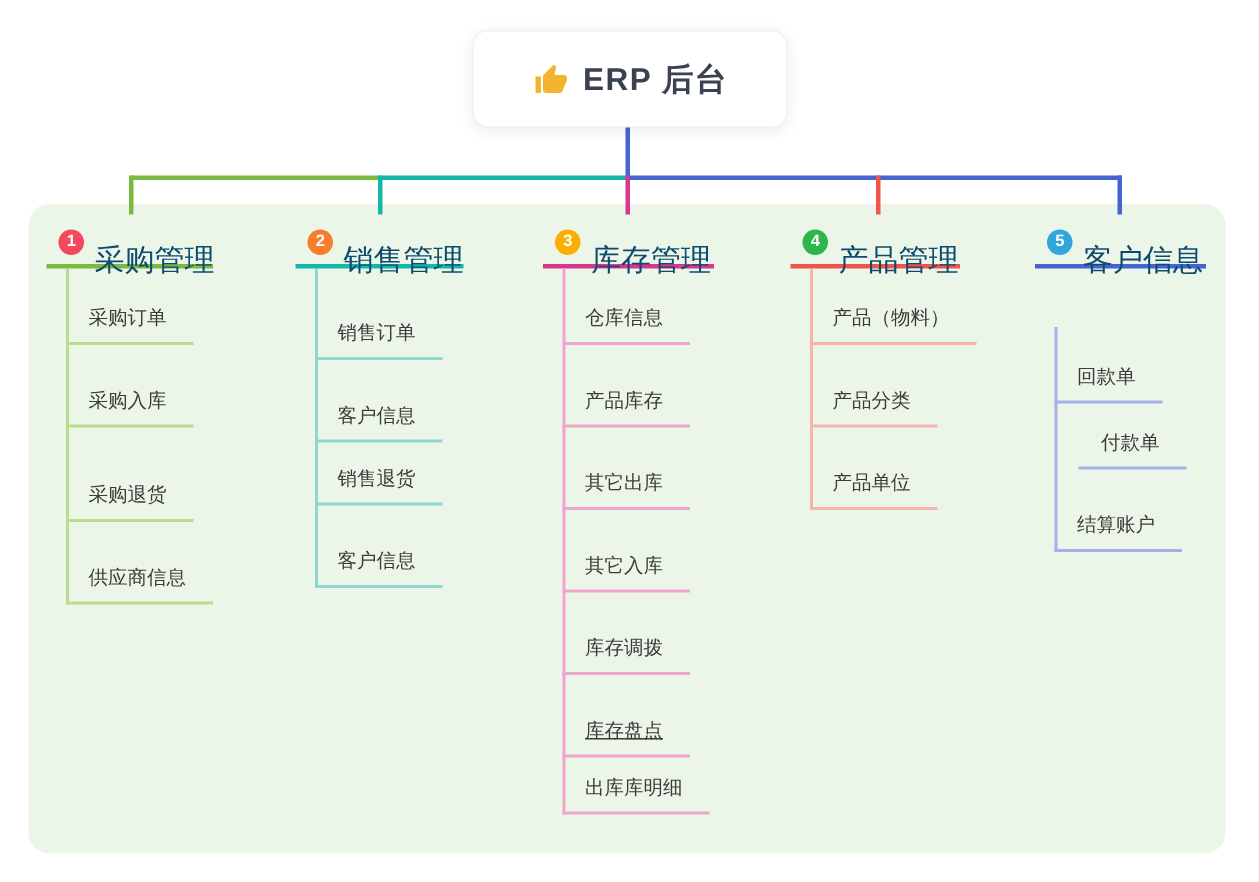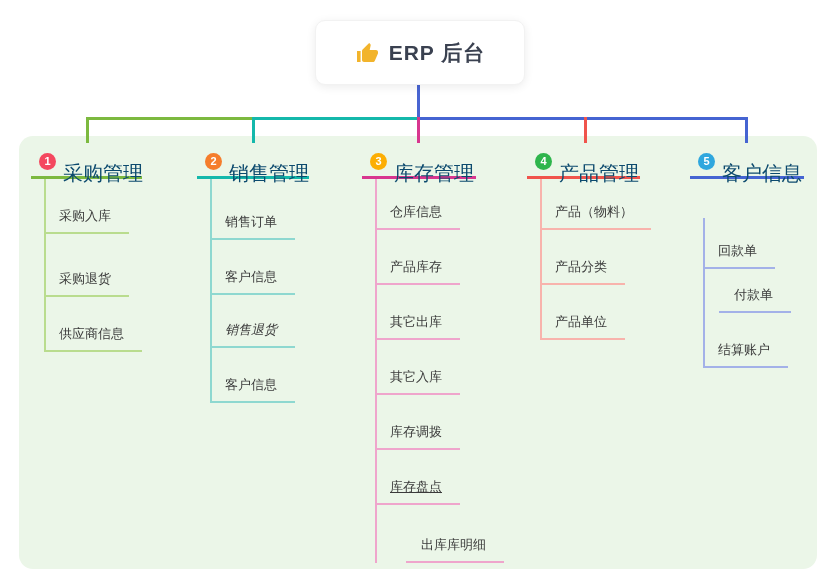--- a/index.html
+++ b/index.html
@@ -66,20 +66,23 @@
   <span class="root-title">ERP 后台</span>
 </div>
 
 <div id="branches">
     <div>
     <div class="branch-header" style="left: 31px; top: 146px; width: 111px; border-bottom: 3px solid rgb(124, 185, 63);">
       <span class="badge" style="background: rgb(244, 72, 95);">1</span>
       <span class="branch-label">采购管理</span>
     </div>
     <div class="children" style="left: 44px; top: 179px; border-left: 2px solid rgb(185, 220, 142);">
+        <div class="child-row" style="height: 51px;">
+    <span class="child-label" style="border-bottom: 2px solid rgb(185, 220, 142);">采购订单</span>
+  </div>
         <div class="child-row" style="height: 55px;">
     <span class="child-label" style="border-bottom: 2px solid rgb(185, 220, 142);">采购入库</span>
   </div>
         <div class="child-row" style="height: 63px; text-align: center;">
     <span class="child-label" style="border-bottom: 2px solid rgb(185, 220, 142);">采购退货</span>
   </div>
         <div class="child-row" style="height: 55px;">
     <span class="child-label" style="border-bottom: 2px solid rgb(185, 220, 142);">供应商信息</span>
   </div>
       </div>
@@ -89,21 +92,21 @@
       <span class="badge" style="background: rgb(245, 125, 44);">2</span>
       <span class="branch-label">销售管理</span>
     </div>
     <div class="children" style="left: 210px; top: 179px; border-left: 2px solid rgb(142, 216, 208);">
         <div class="child-row" style="height: 61px;">
     <span class="child-label" style="border-bottom: 2px solid rgb(142, 216, 208);">销售订单</span>
   </div>
         <div class="child-row" style="height: 55px;">
     <span class="child-label" style="border-bottom: 2px solid rgb(142, 216, 208);">客户信息</span>
   </div>
-        <div class="child-row" style="height: 53px; font-style: italic;">
+        <div class="child-row" style="height: 42px;">
     <span class="child-label" style="border-bottom: 2px solid rgb(142, 216, 208);">销售退货</span>
   </div>
         <div class="child-row" style="height: 55px;">
     <span class="child-label" style="border-bottom: 2px solid rgb(142, 216, 208);">客户信息</span>
   </div>
       </div>
   </div>
     <div>
     <div class="branch-header" style="left: 362px; top: 146px; width: 114px; border-bottom: 3px solid rgb(216, 54, 143);">
       <span class="badge" style="background: rgb(252, 174, 4);">3</span>
@@ -121,21 +124,21 @@
   </div>
         <div class="child-row" style="height: 55px;">
     <span class="child-label" style="border-bottom: 2px solid rgb(239, 165, 204);">其它入库</span>
   </div>
         <div class="child-row" style="height: 55px;">
     <span class="child-label" style="border-bottom: 2px solid rgb(239, 165, 204);">库存调拨</span>
   </div>
         <div class="child-row" style="height: 55px;">
     <span class="child-label" style="border-bottom: 2px solid rgb(239, 165, 204); text-decoration: underline;">库存盘点</span>
   </div>
-        <div class="child-row" style="height: 58px; padding-left: 31px;">
+        <div class="child-row" style="height: 38px;">
     <span class="child-label" style="border-bottom: 2px solid rgb(239, 165, 204);">出库库明细</span>
   </div>
       </div>
   </div>
     <div>
     <div class="branch-header" style="left: 527px; top: 146px; width: 113px; border-bottom: 3px solid rgb(240, 84, 76);">
       <span class="badge" style="background: rgb(46, 181, 76);">4</span>
       <span class="branch-label">产品管理</span>
     </div>
     <div class="children" style="left: 540px; top: 179px; border-left: 2px solid rgb(248, 179, 172);">

